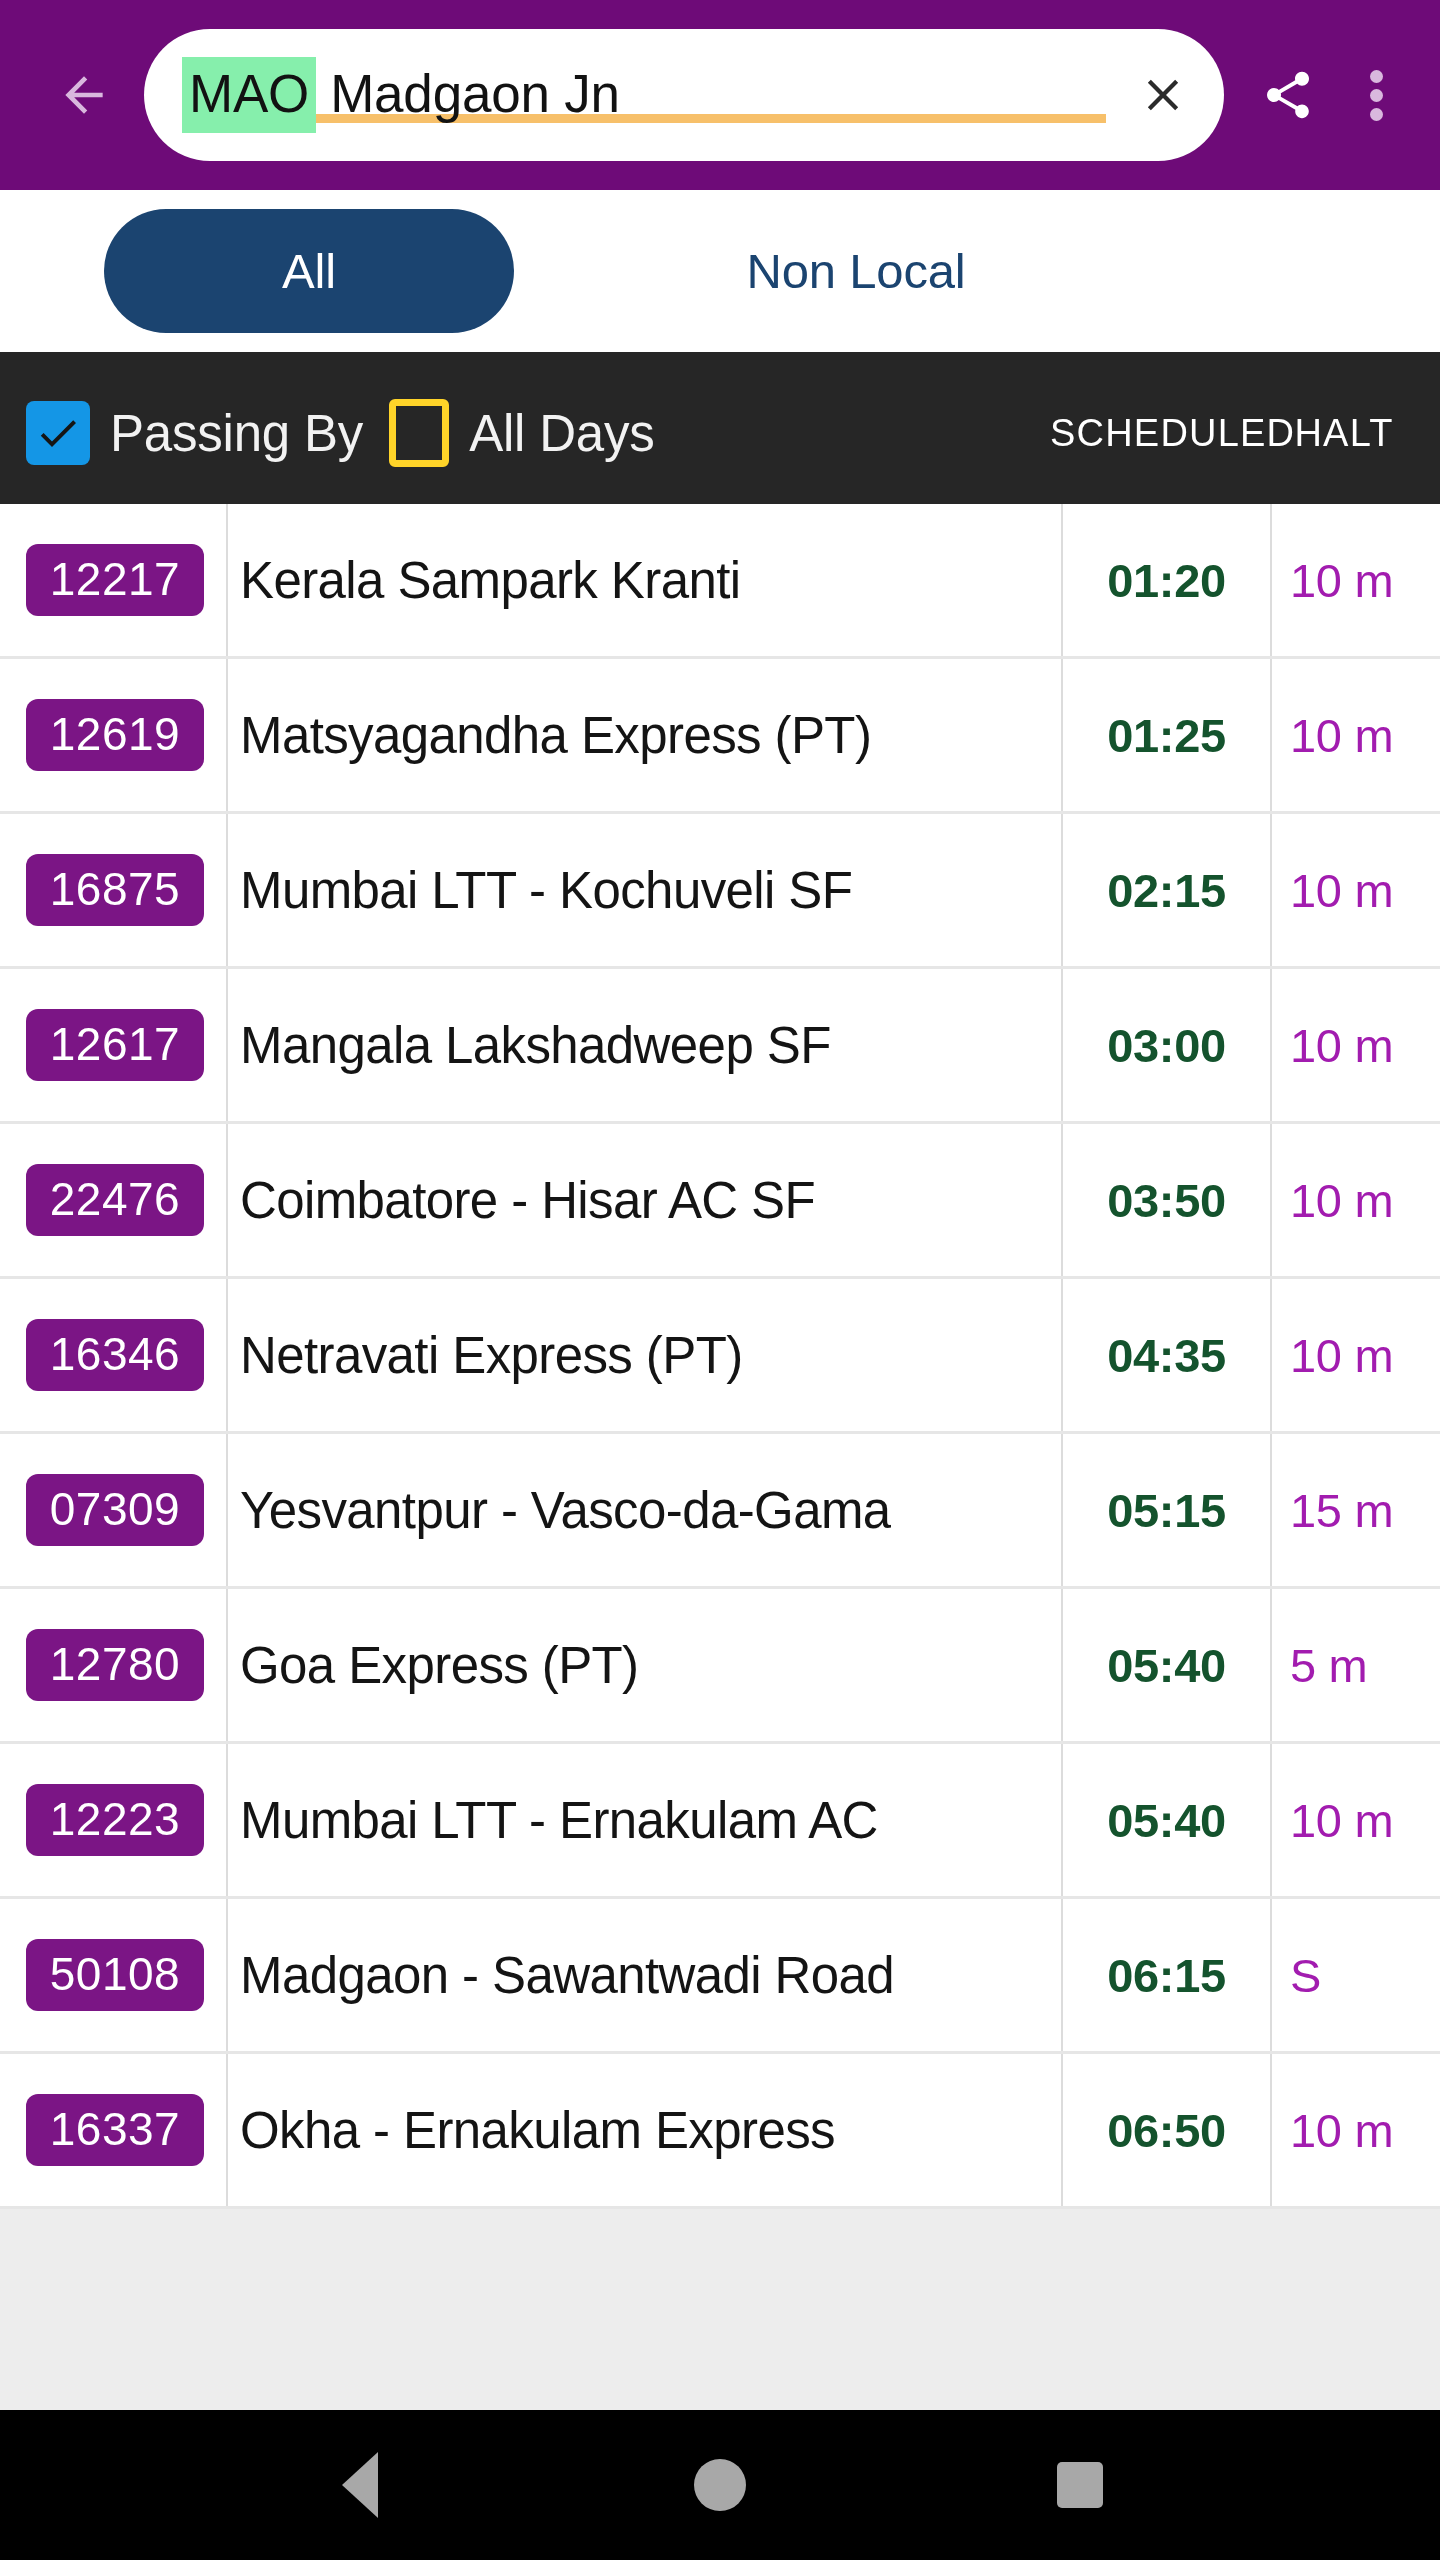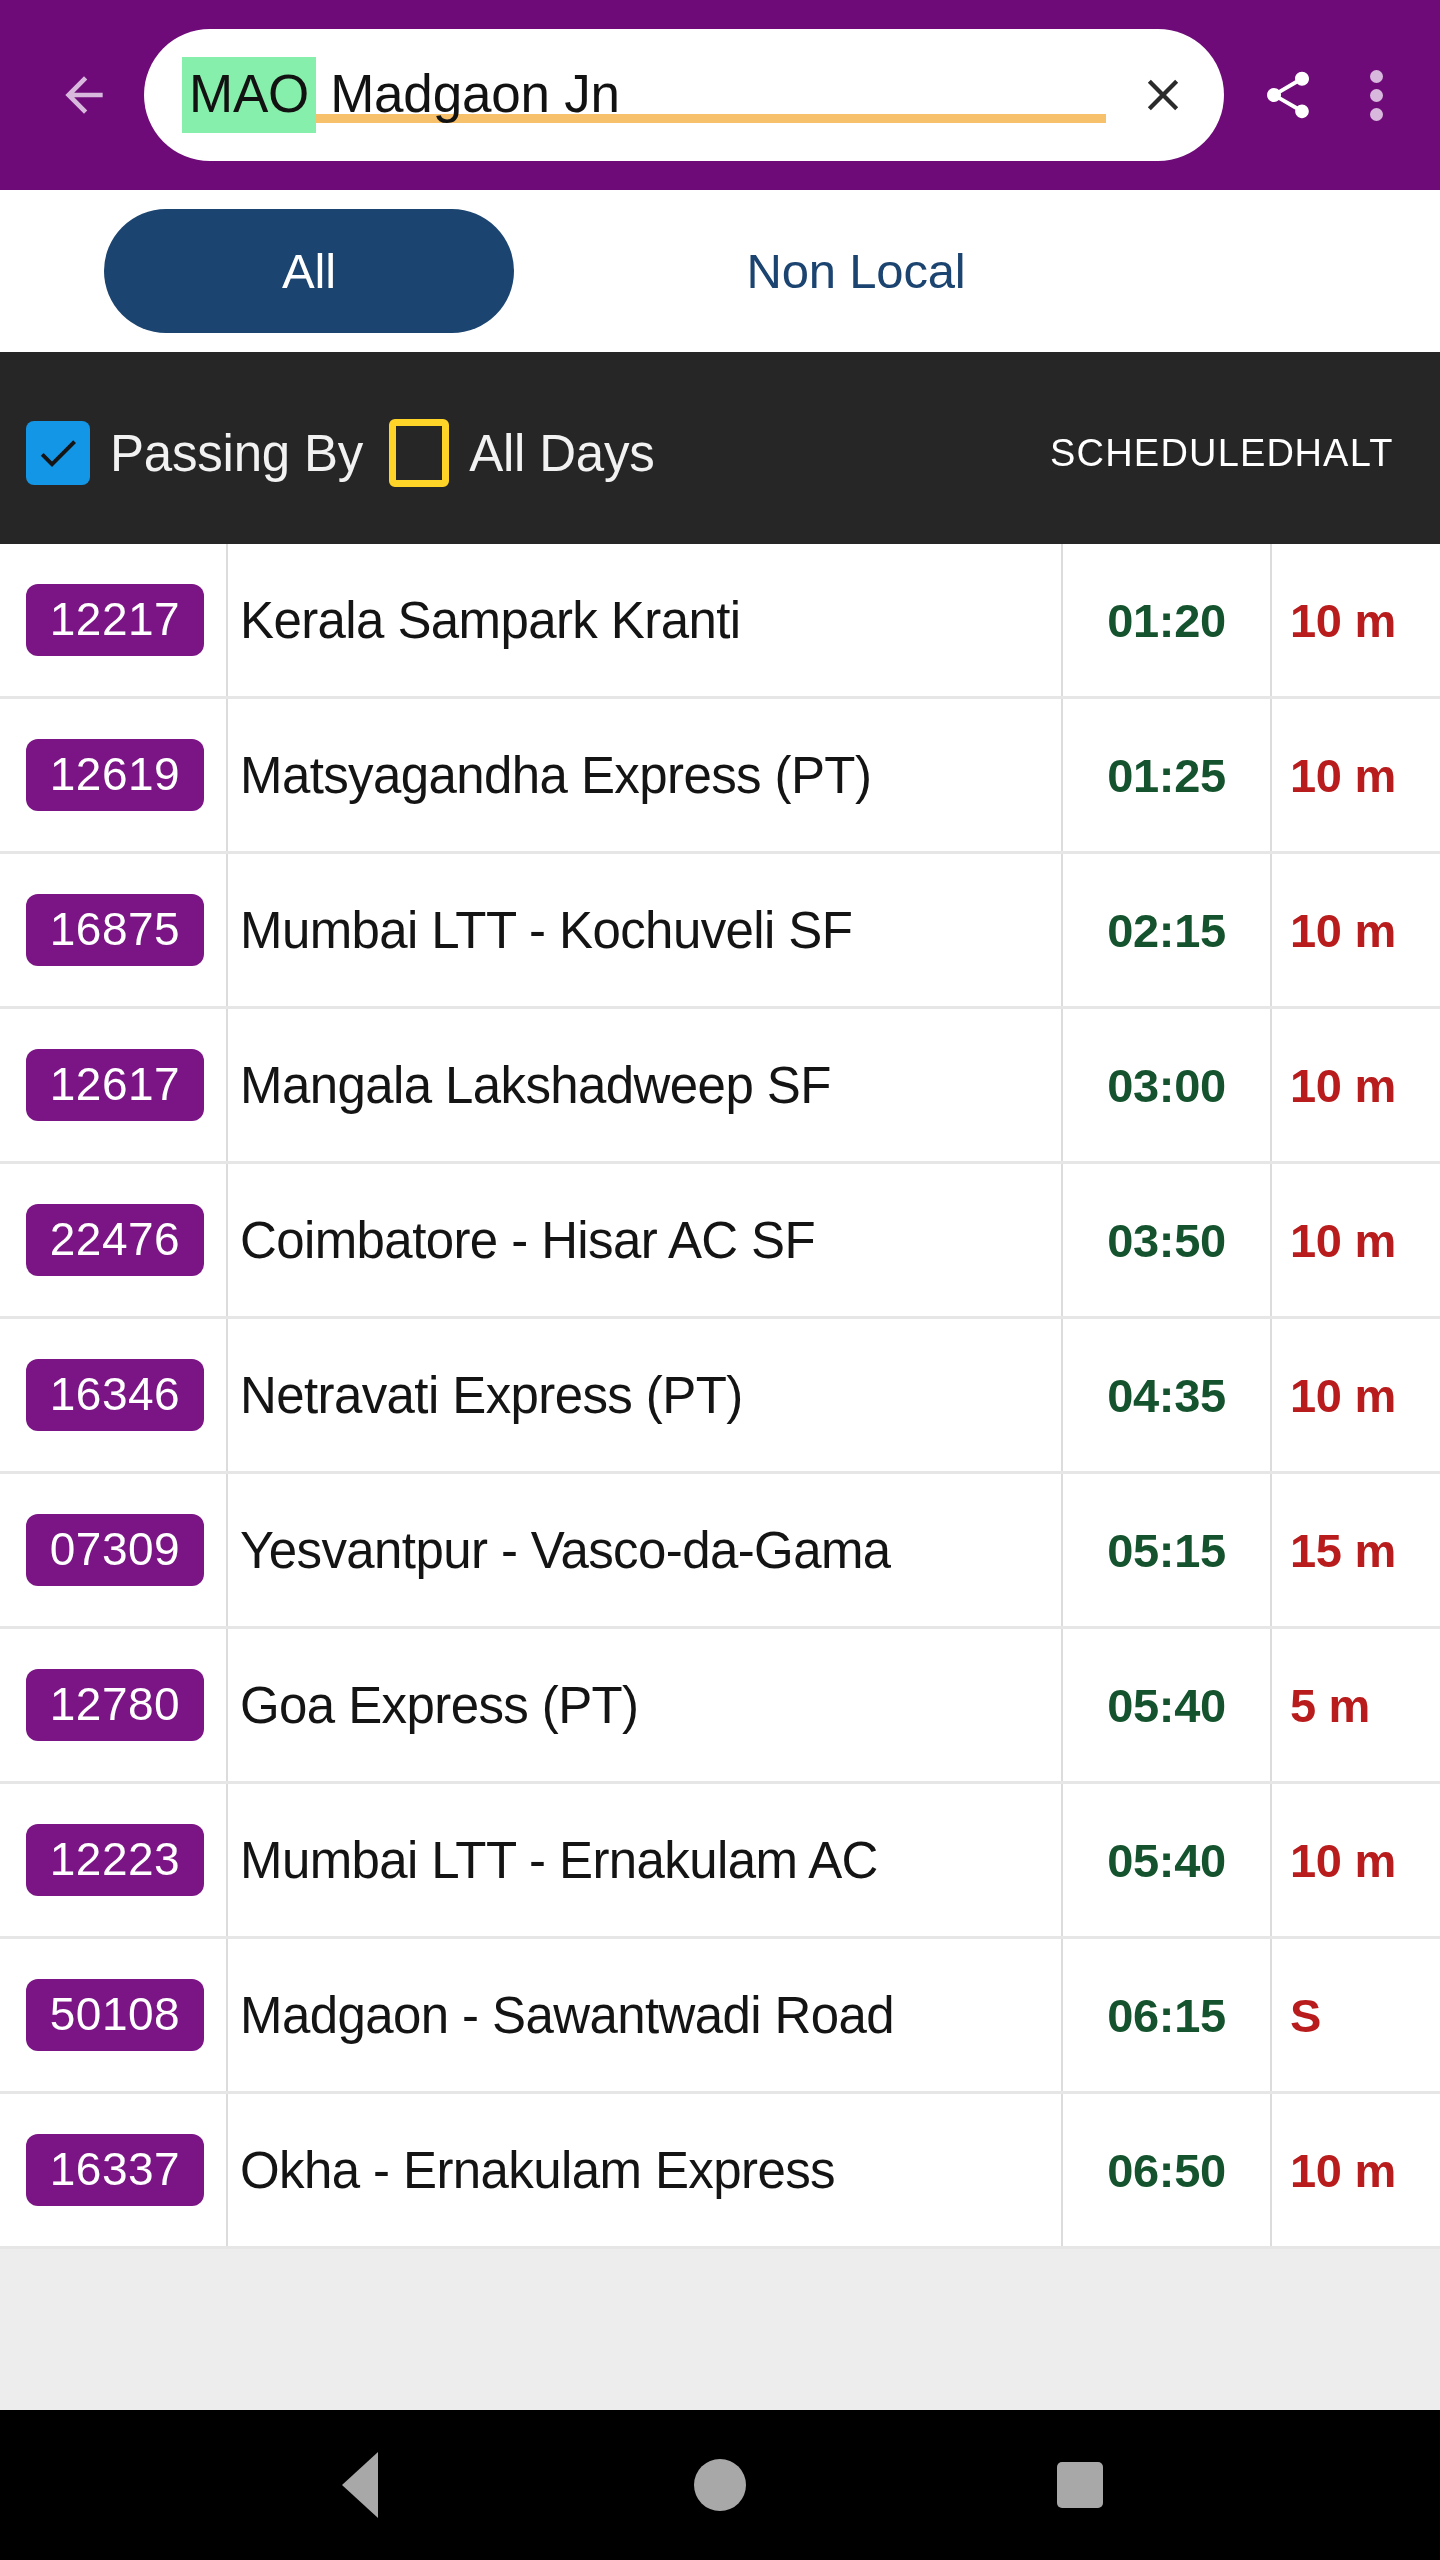--- a/index.html
+++ b/index.html
@@ -91,21 +91,21 @@
     border-radius:62px;
     width:410px; height:124px;
     display:flex; align-items:center; justify-content:center;
   }
   .tab.plain { width:300px; }
   .tab-spacer-a { width:100px; }
   .tab-spacer-b { width:92px; }
 
   
   .filterbar {
-    height:192px; background:#262626;
+    height:152px; background:#262626;
     display:flex; align-items:center;
     padding:10px 0 0 26px;
     flex:0 0 auto;
   }
   .cb {
     width:64px; height:64px; border-radius:8px;
     flex:0 0 auto; display:flex; align-items:center; justify-content:center;
   }
   .cb.checked { background:#1496E6; }
   .cb.empty { background:transparent; border:7px solid #FFD429; width:60px; height:68px; border-radius:6px; }
@@ -153,21 +153,21 @@
     width:209px; flex:0 0 auto;
     display:flex; align-items:center; justify-content:center;
     border-right:2px solid #DCDCDC;
   }
   .row-time { font-size:47px; font-weight:bold; color:#14532d; letter-spacing:-0.3px; }
   .row-halt-cell {
     width:168px; flex:0 0 auto;
     display:flex; align-items:center;
     padding-left:18px;
   }
-  .row-halt { font-size:47px; font-weight:bold; color:#b91c1c; letter-spacing:-0.3px; }
+  .row-halt { font-size:47px; font-weight:normal; color:#a21caf; letter-spacing:-0.3px; }
 
   
   .navbar {
     height:150px; background:#000000;
     display:flex; align-items:center; justify-content:space-around;
     flex:0 0 auto;
     padding:0 180px;
   }
   .nav-btn { width:120px; height:120px; display:flex; align-items:center; justify-content:center; }
   .nav-back { width:0; height:0; border-top:33px solid transparent; border-bottom:33px solid transparent; border-right:36px solid #A8A8A8; }

